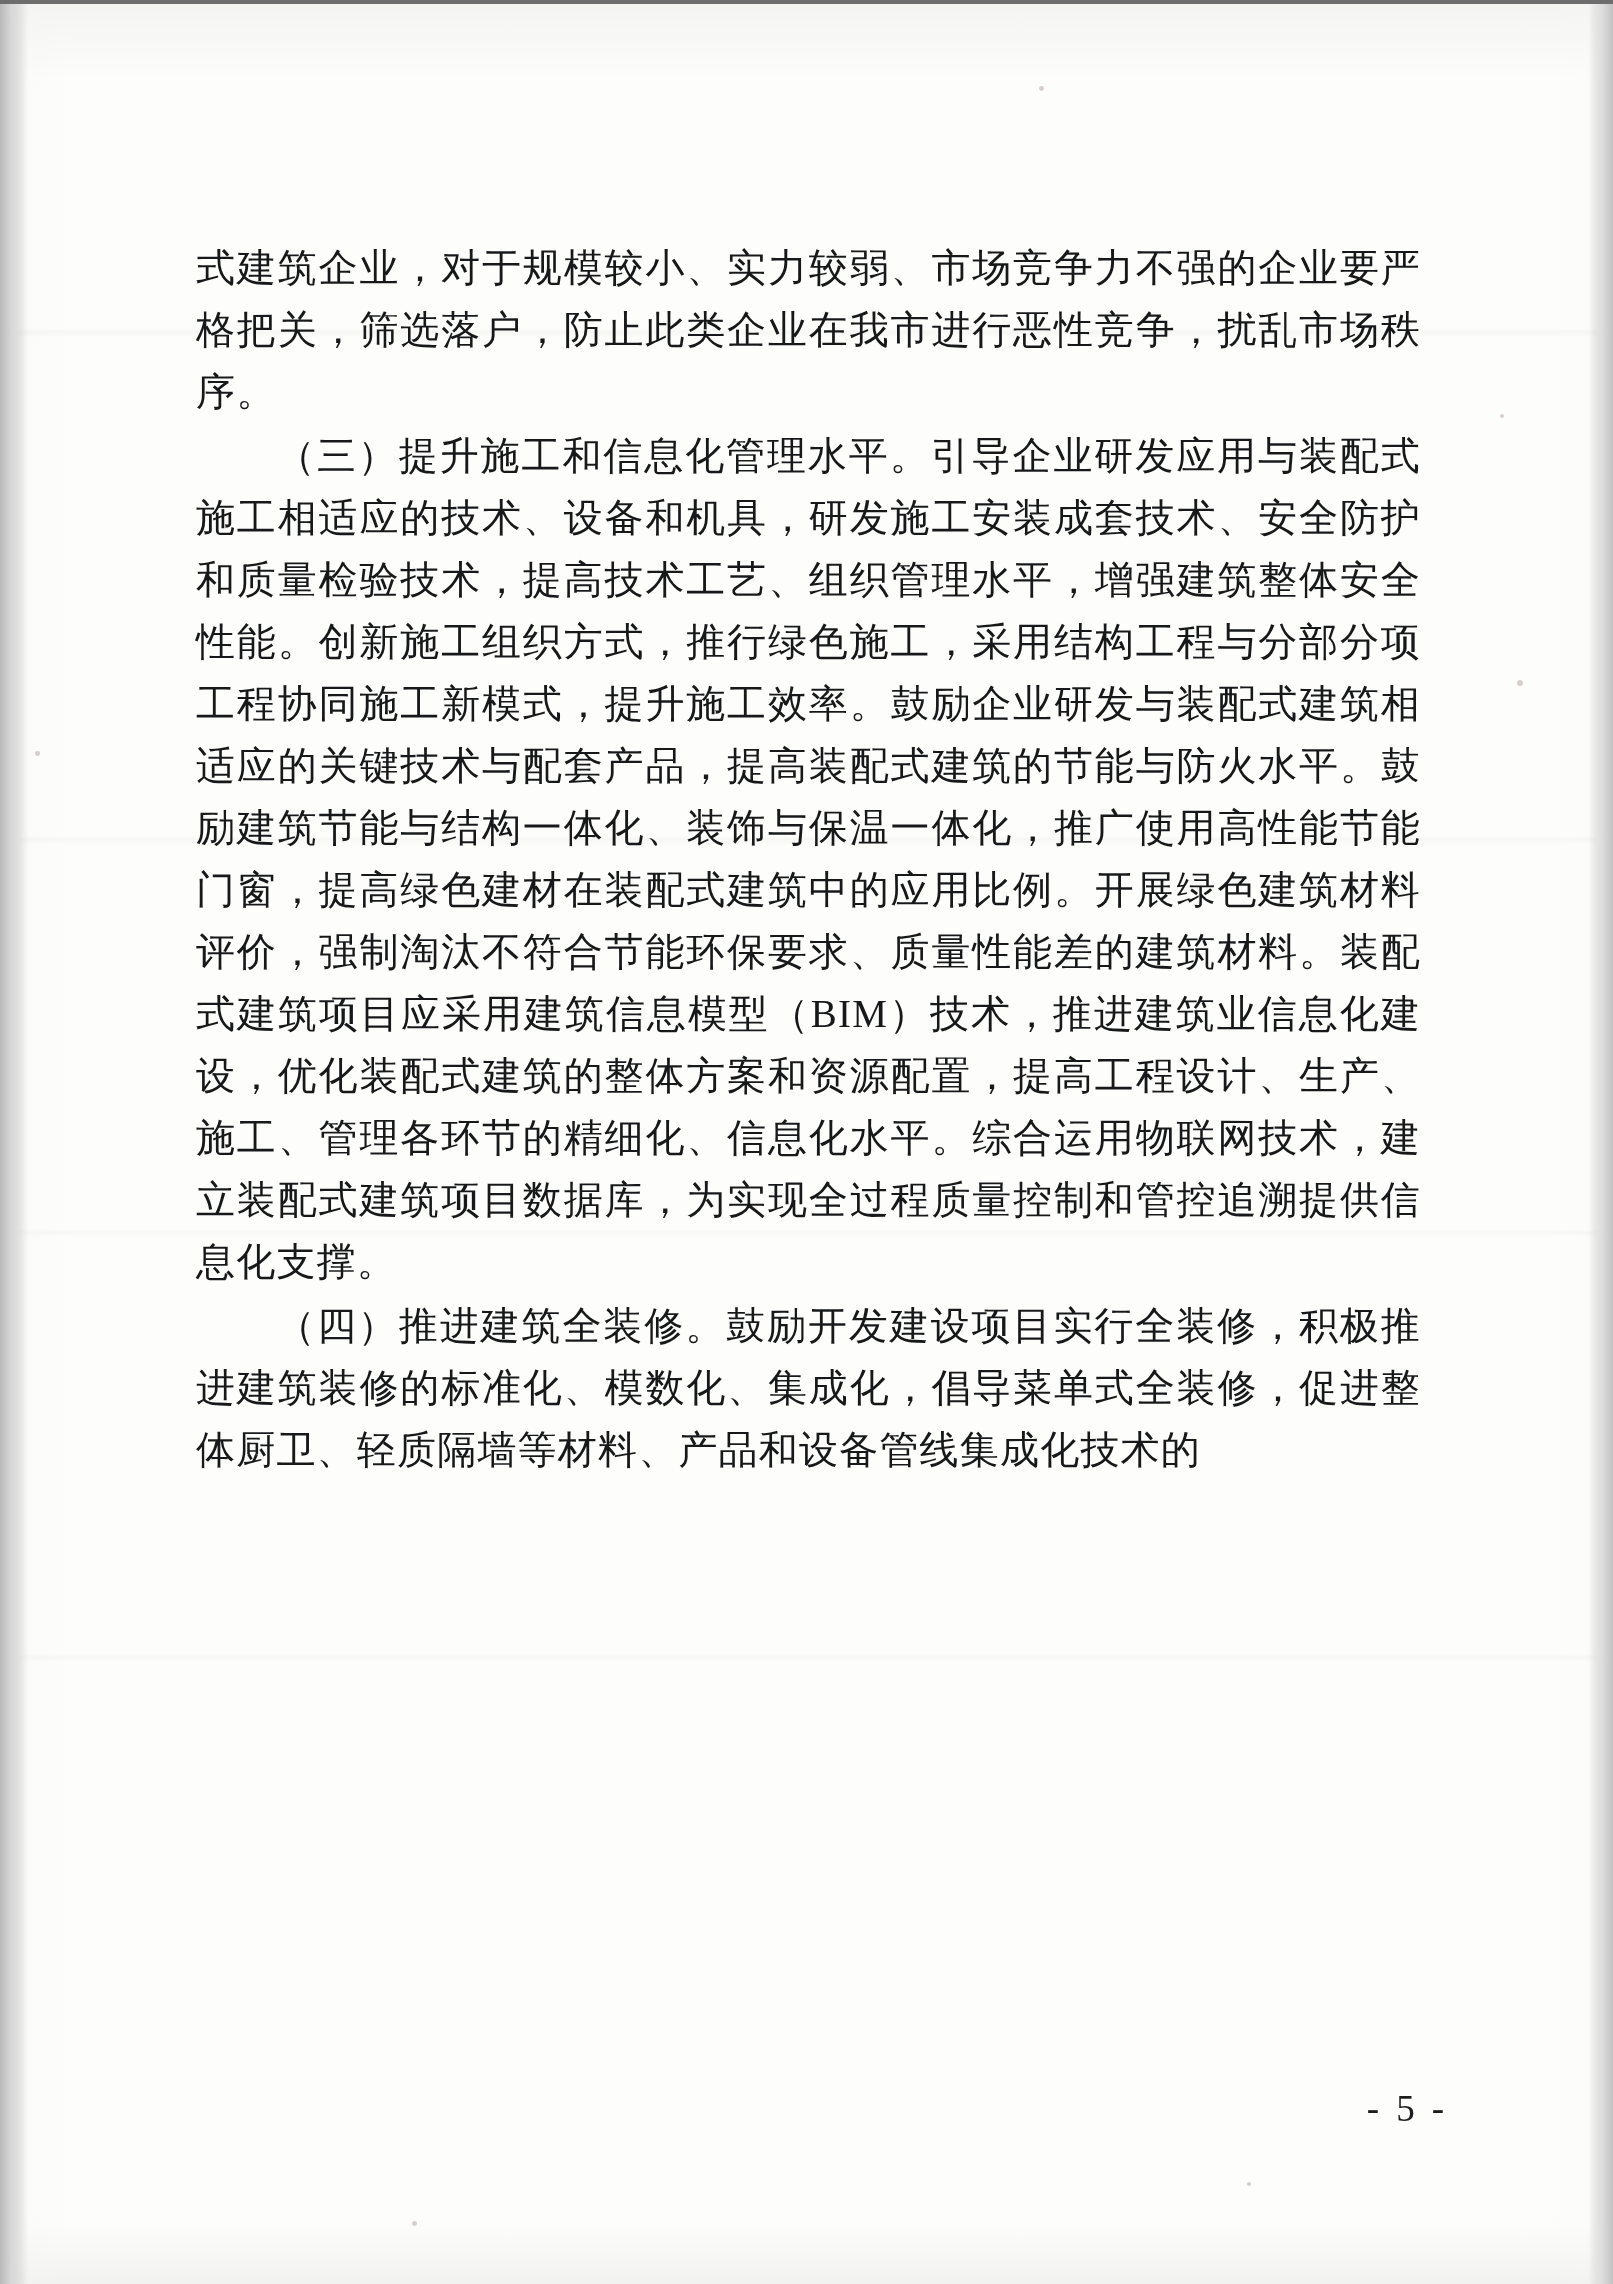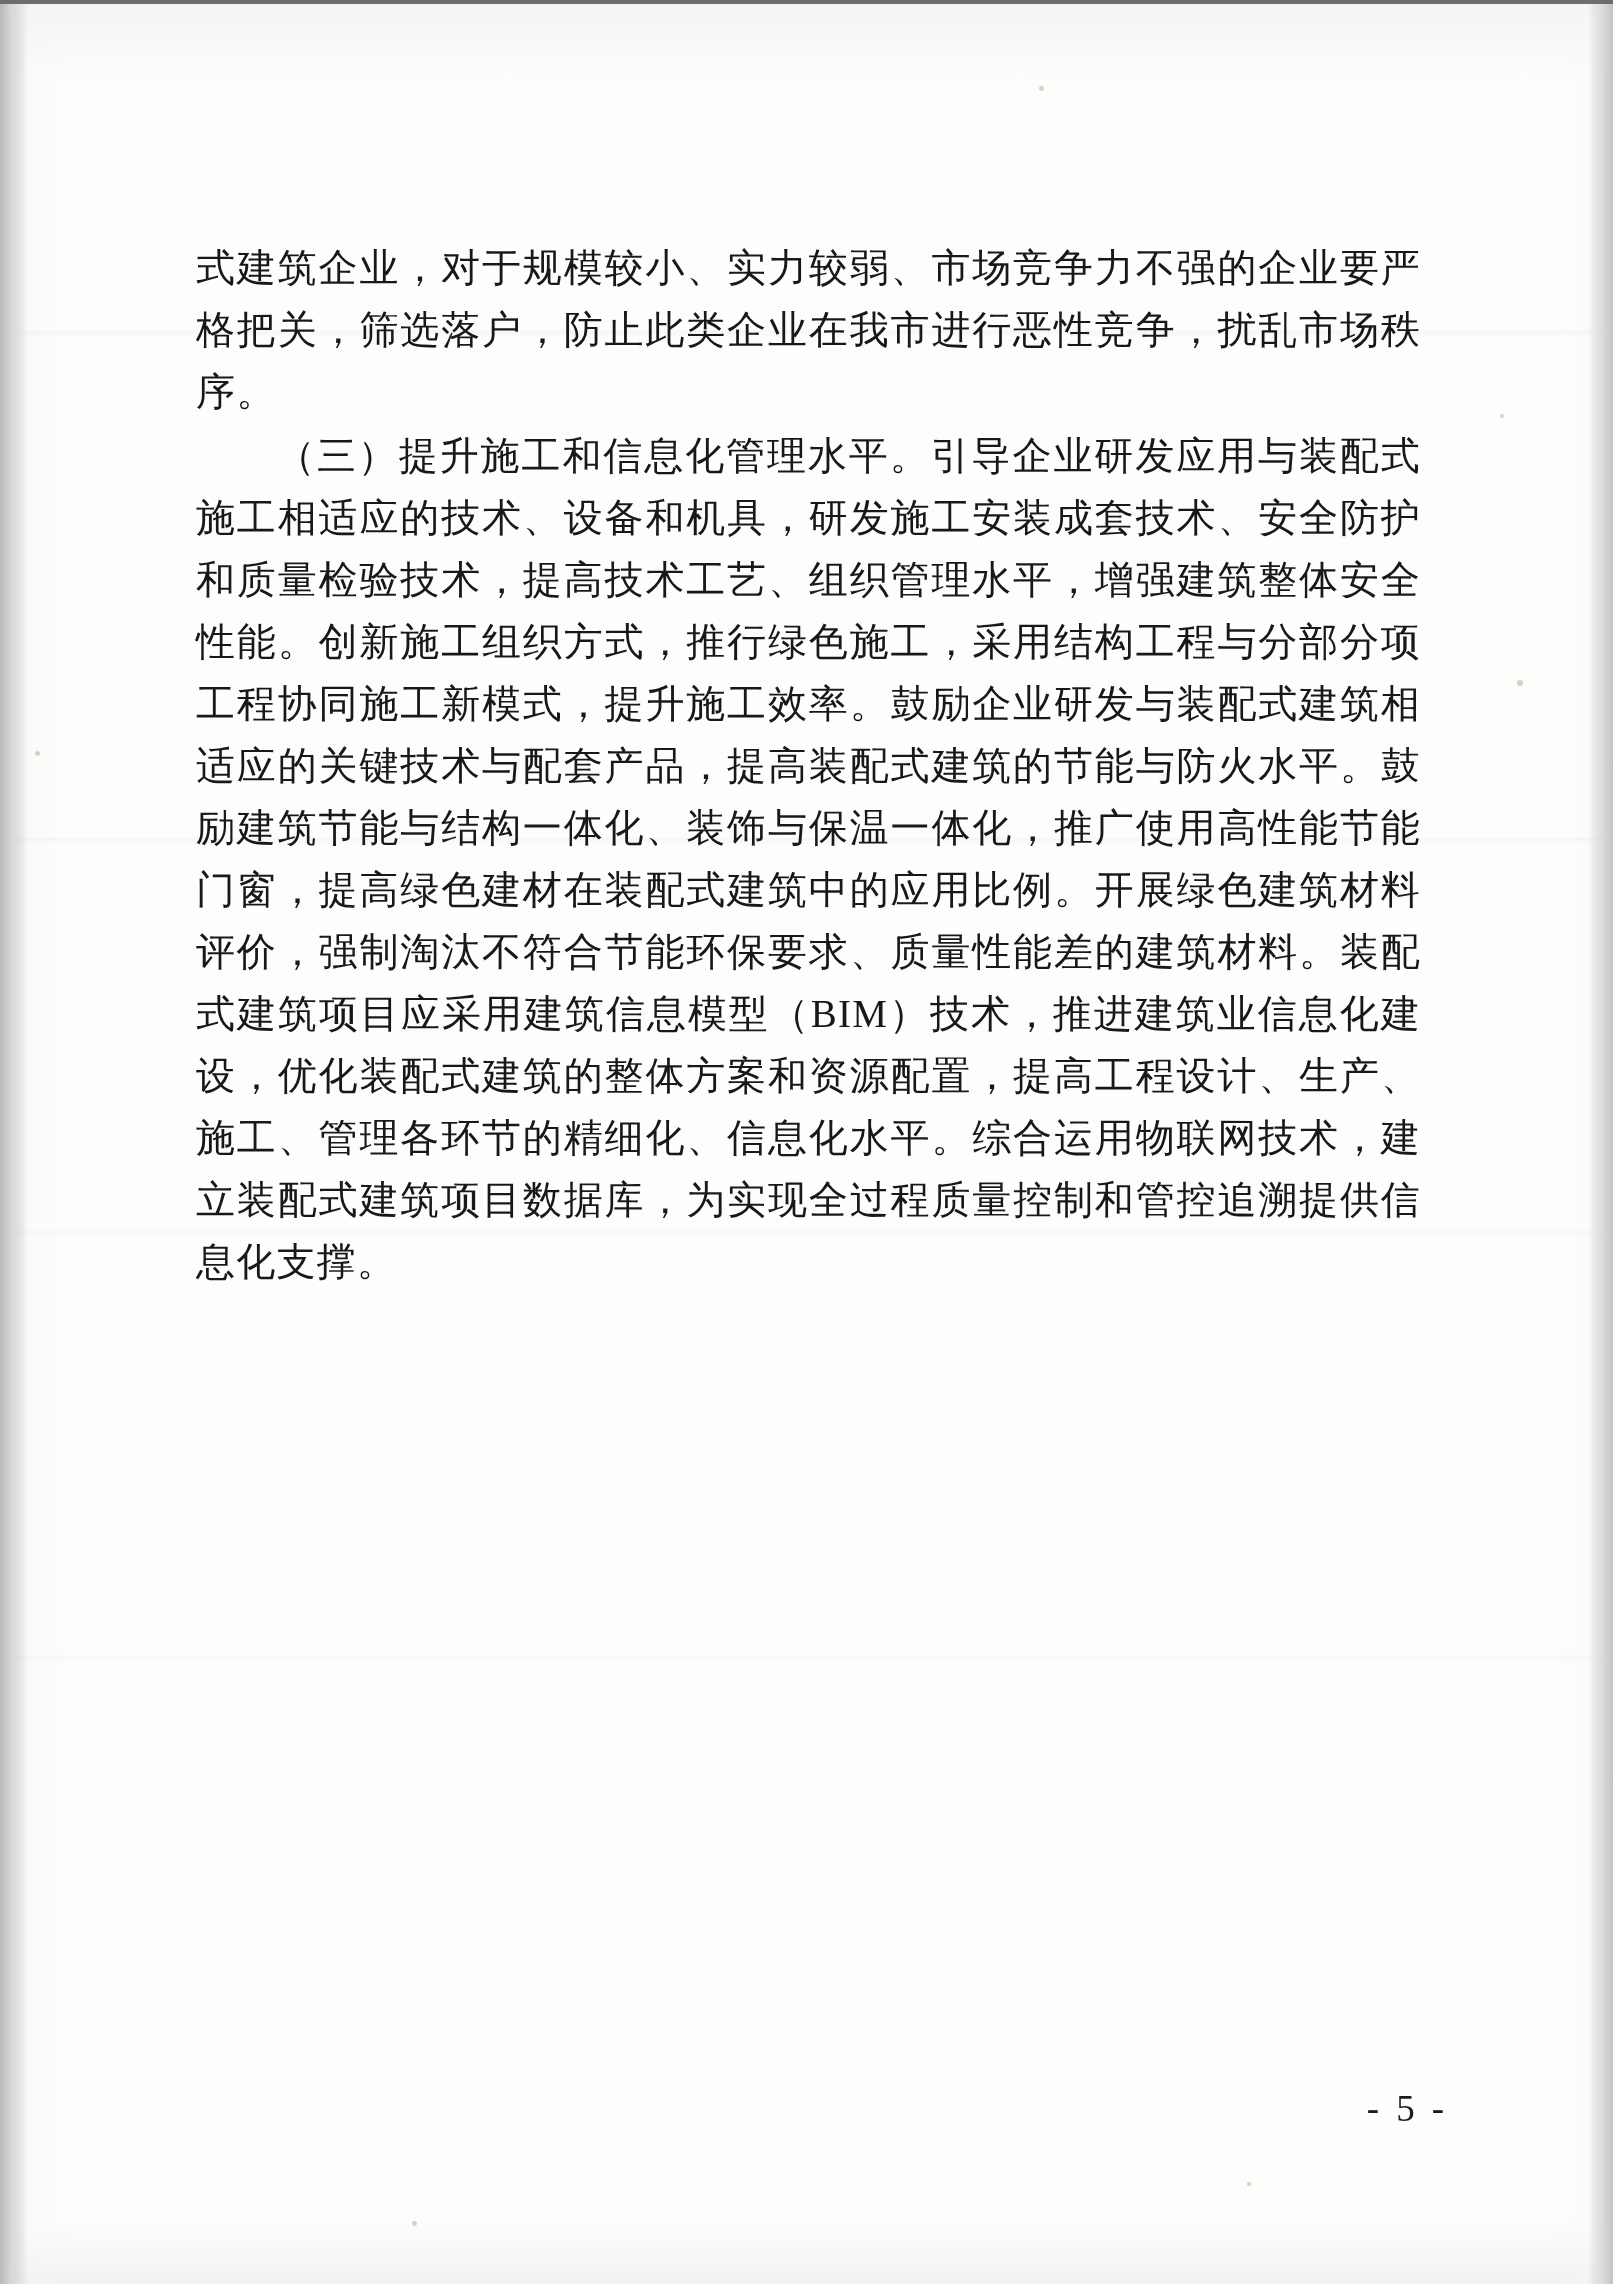--- a/index.html
+++ b/index.html
@@ -105,17 +105,18 @@
   <div class="speck" style="left:1039px; top:82px; width:4.9px; height:4.9px;"></div>
   <div class="speck" style="left:1500px; top:410px; width:3.9px; height:3.9px;"></div>
   <div class="speck" style="left:1517px; top:676px; width:5.9px; height:5.9px;"></div>
   <div class="speck" style="left:35px; top:747px; width:4.9px; height:4.9px;"></div>
   <div class="speck" style="left:412px; top:2217px; width:4.9px; height:4.9px;"></div>
   <div class="speck" style="left:1247px; top:2178px; width:3.9px; height:3.9px;"></div>
 
   <div class="doc-body">
     <p class="para">式建筑企业，对于规模较小、实力较弱、市场竞争力不强的企业要严格把关，筛选落户，防止此类企业在我市进行恶性竞争，扰乱市场秩序。</p>
     <p class="para indent">（三）提升施工和信息化管理水平。引导企业研发应用与装配式施工相适应的技术、设备和机具，研发施工安装成套技术、安全防护和质量检验技术，提高技术工艺、组织管理水平，增强建筑整体安全性能。创新施工组织方式，推行绿色施工，采用结构工程与分部分项工程协同施工新模式，提升施工效率。鼓励企业研发与装配式建筑相适应的关键技术与配套产品，提高装配式建筑的节能与防火水平。鼓励建筑节能与结构一体化、装饰与保温一体化，推广使用高性能节能门窗，提高绿色建材在装配式建筑中的应用比例。开展绿色建筑材料评价，强制淘汰不符合节能环保要求、质量性能差的建筑材料。装配式建筑项目应采用建筑信息模型（BIM）技术，推进建筑业信息化建设，优化装配式建筑的整体方案和资源配置，提高工程设计、生产、施工、管理各环节的精细化、信息化水平。综合运用物联网技术，建立装配式建筑项目数据库，为实现全过程质量控制和管控追溯提供信息化支撑。</p>
+    <p class="para indent">（四）推进建筑全装修。鼓励开发建设项目实行全装修，积极推进建筑装修的标准化、模数化、集成化，倡导菜单式全装修，促进整体厨卫、轻质隔墙等材料、产品和设备管线集成化技术的</p>
   </div>
 
   <div class="page-number">- 5 -</div>
 </div>
 
 
 </body></html>

